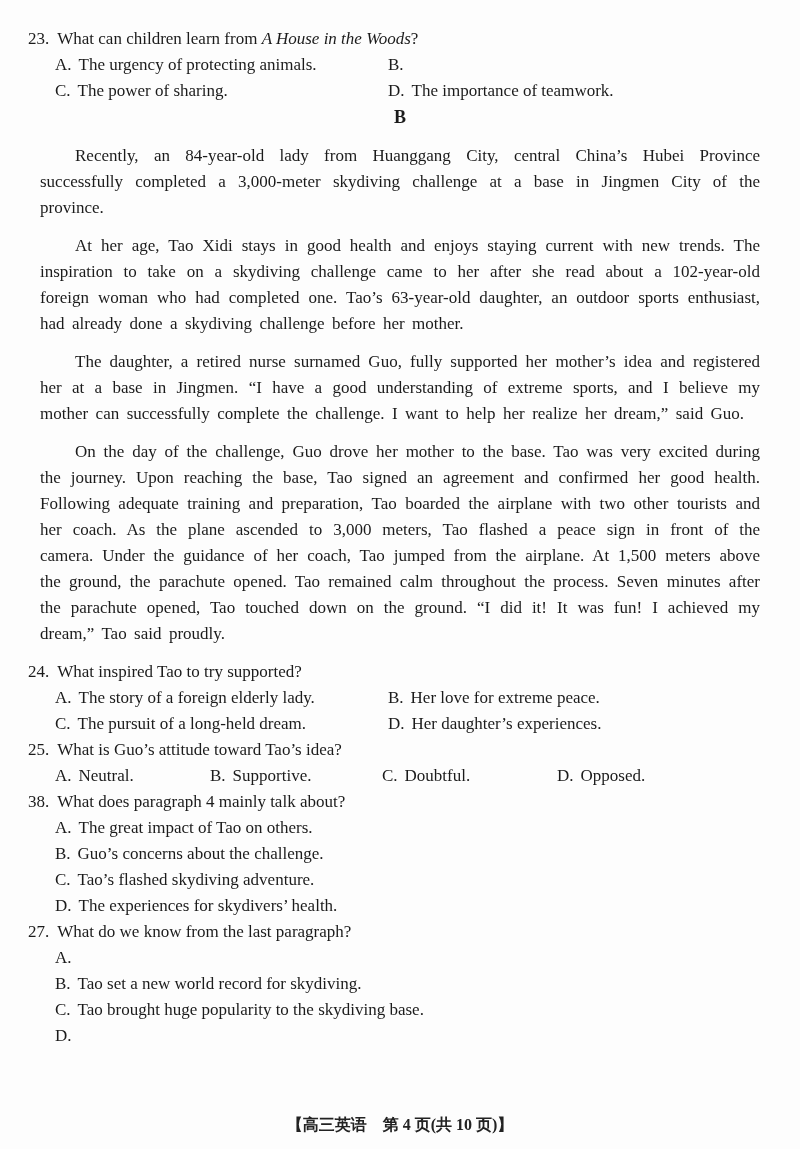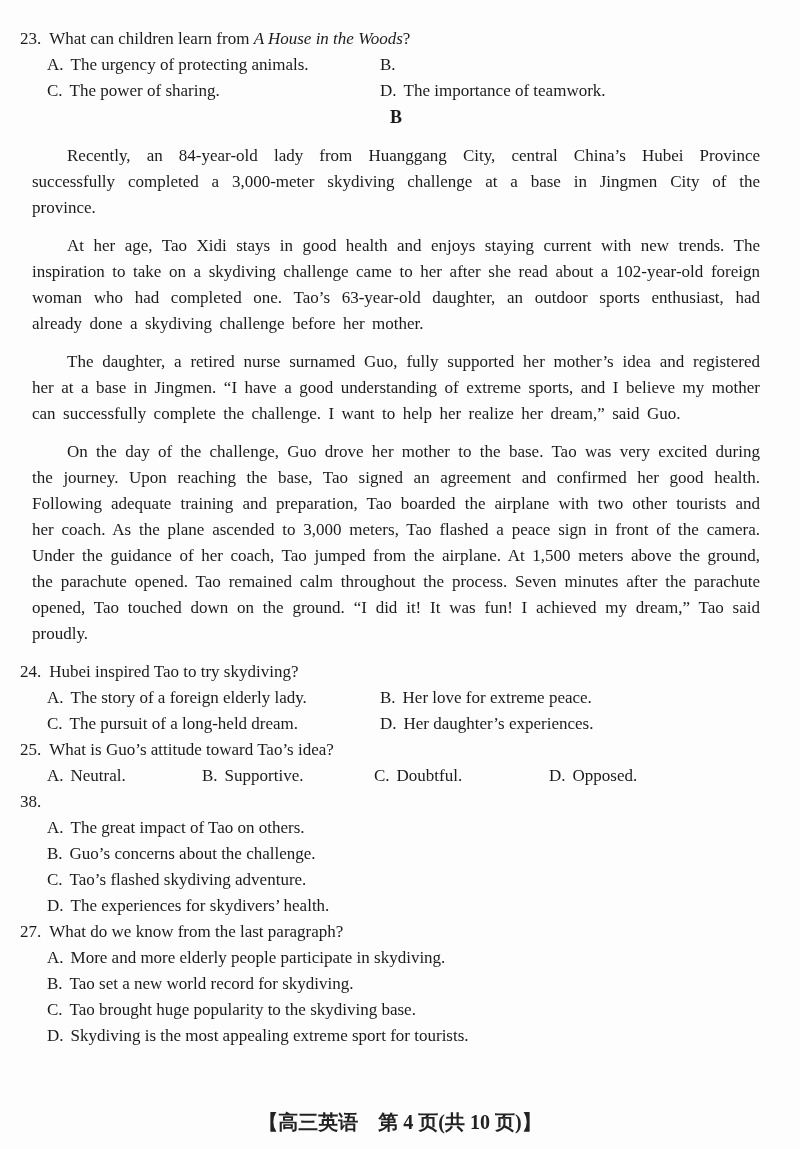--- a/index.html
+++ b/index.html
@@ -11,21 +11,21 @@
     position: relative;
     width: 800px;
     height: 1149px;
     background: #fdfdfd;
     color: #1b1b1b;
     font-family: "Liberation Serif", "DejaVu Serif", serif;
     overflow: hidden;
     box-sizing: border-box;
   }
   .content {
-    padding: 26px 28px 0 20px;
+    padding: 26px 28px 0 28px;
     font-size: 17px;
     line-height: 26px;
   }
   
   .q-line {
     display: flex;
     align-items: baseline;
   }
   .q-num {
     flex: 0 0 auto;
@@ -69,21 +69,21 @@
     text-indent: 35px;
     word-spacing: 3.2px;
   }
   .footer {
     position: absolute;
     left: 0;
     right: 0;
     bottom: 13px;
     text-align: center;
     font-weight: bold;
-    font-size: 20px;
+    font-size: 16px;
     color: #222;
   }
 </style>
 </head>
 <body>
 
 <div class="page">
   <div class="content">
 
     <div>
@@ -115,21 +115,21 @@
     <div>
       <p class="para">Recently, an 84-year-old lady from Huanggang City, central China’s Hubei Province successfully completed a 3,000-meter skydiving challenge at a base in Jingmen City of the province.</p>
       <p class="para">At her age, Tao Xidi stays in good health and enjoys staying current with new trends. The inspiration to take on a skydiving challenge came to her after she read about a 102-year-old foreign woman who had completed one. Tao’s 63-year-old daughter, an outdoor sports enthusiast, had already done a skydiving challenge before her mother.</p>
       <p class="para">The daughter, a retired nurse surnamed Guo, fully supported her mother’s idea and registered her at a base in Jingmen. “I have a good understanding of extreme sports, and I believe my mother can successfully complete the challenge. I want to help her realize her dream,” said Guo.</p>
       <p class="para">On the day of the challenge, Guo drove her mother to the base. Tao was very excited during the journey. Upon reaching the base, Tao signed an agreement and confirmed her good health. Following adequate training and preparation, Tao boarded the airplane with two other tourists and her coach. As the plane ascended to 3,000 meters, Tao flashed a peace sign in front of the camera. Under the guidance of her coach, Tao jumped from the airplane. At 1,500 meters above the ground, the parachute opened. Tao remained calm throughout the process. Seven minutes after the parachute opened, Tao touched down on the ground. “I did it! It was fun! I achieved my dream,” Tao said proudly.</p>
     </div>
 
     <div>
       <div class="q-line">
         <span class="q-num">24.</span>
-        <span class="q-text">Hubei inspired Tao to try skydiving?</span>
+        <span class="q-text">What inspired Tao to try supported?</span>
       </div>
       <div class="opts-2col">
         <div class="opt">
           <span class="opt-label">A.</span>
           <span>The story of a foreign elderly lady.</span>
         </div>
         <div class="opt">
           <span class="opt-label">B.</span>
           <span>Her love for extreme peace.</span>
         </div>
@@ -165,20 +165,21 @@
         <div class="opt">
           <span class="opt-label">D.</span>
           <span>Opposed.</span>
         </div>
       </div>
     </div>
 
     <div>
       <div class="q-line">
         <span class="q-num">38.</span>
+        <span class="q-text">What does paragraph 4 mainly talk about?</span>
       </div>
       <div class="opts-stack">
         <div class="opt">
           <span class="opt-label">A.</span>
           <span>The great impact of Tao on others.</span>
         </div>
         <div class="opt">
           <span class="opt-label">B.</span>
           <span>Guo’s concerns about the challenge.</span>
         </div>
@@ -194,33 +195,31 @@
     </div>
 
     <div>
       <div class="q-line">
         <span class="q-num">27.</span>
         <span class="q-text">What do we know from the last paragraph?</span>
       </div>
       <div class="opts-stack">
         <div class="opt">
           <span class="opt-label">A.</span>
-          <span>More and more elderly people participate in skydiving.</span>
         </div>
         <div class="opt">
           <span class="opt-label">B.</span>
           <span>Tao set a new world record for skydiving.</span>
         </div>
         <div class="opt">
           <span class="opt-label">C.</span>
           <span>Tao brought huge popularity to the skydiving base.</span>
         </div>
         <div class="opt">
           <span class="opt-label">D.</span>
-          <span>Skydiving is the most appealing extreme sport for tourists.</span>
         </div>
       </div>
     </div>
 
   </div>
 
   <div class="footer">【高三英语　第 4 页(共 10 页)】</div>
 </div>
 
 </body></html>

